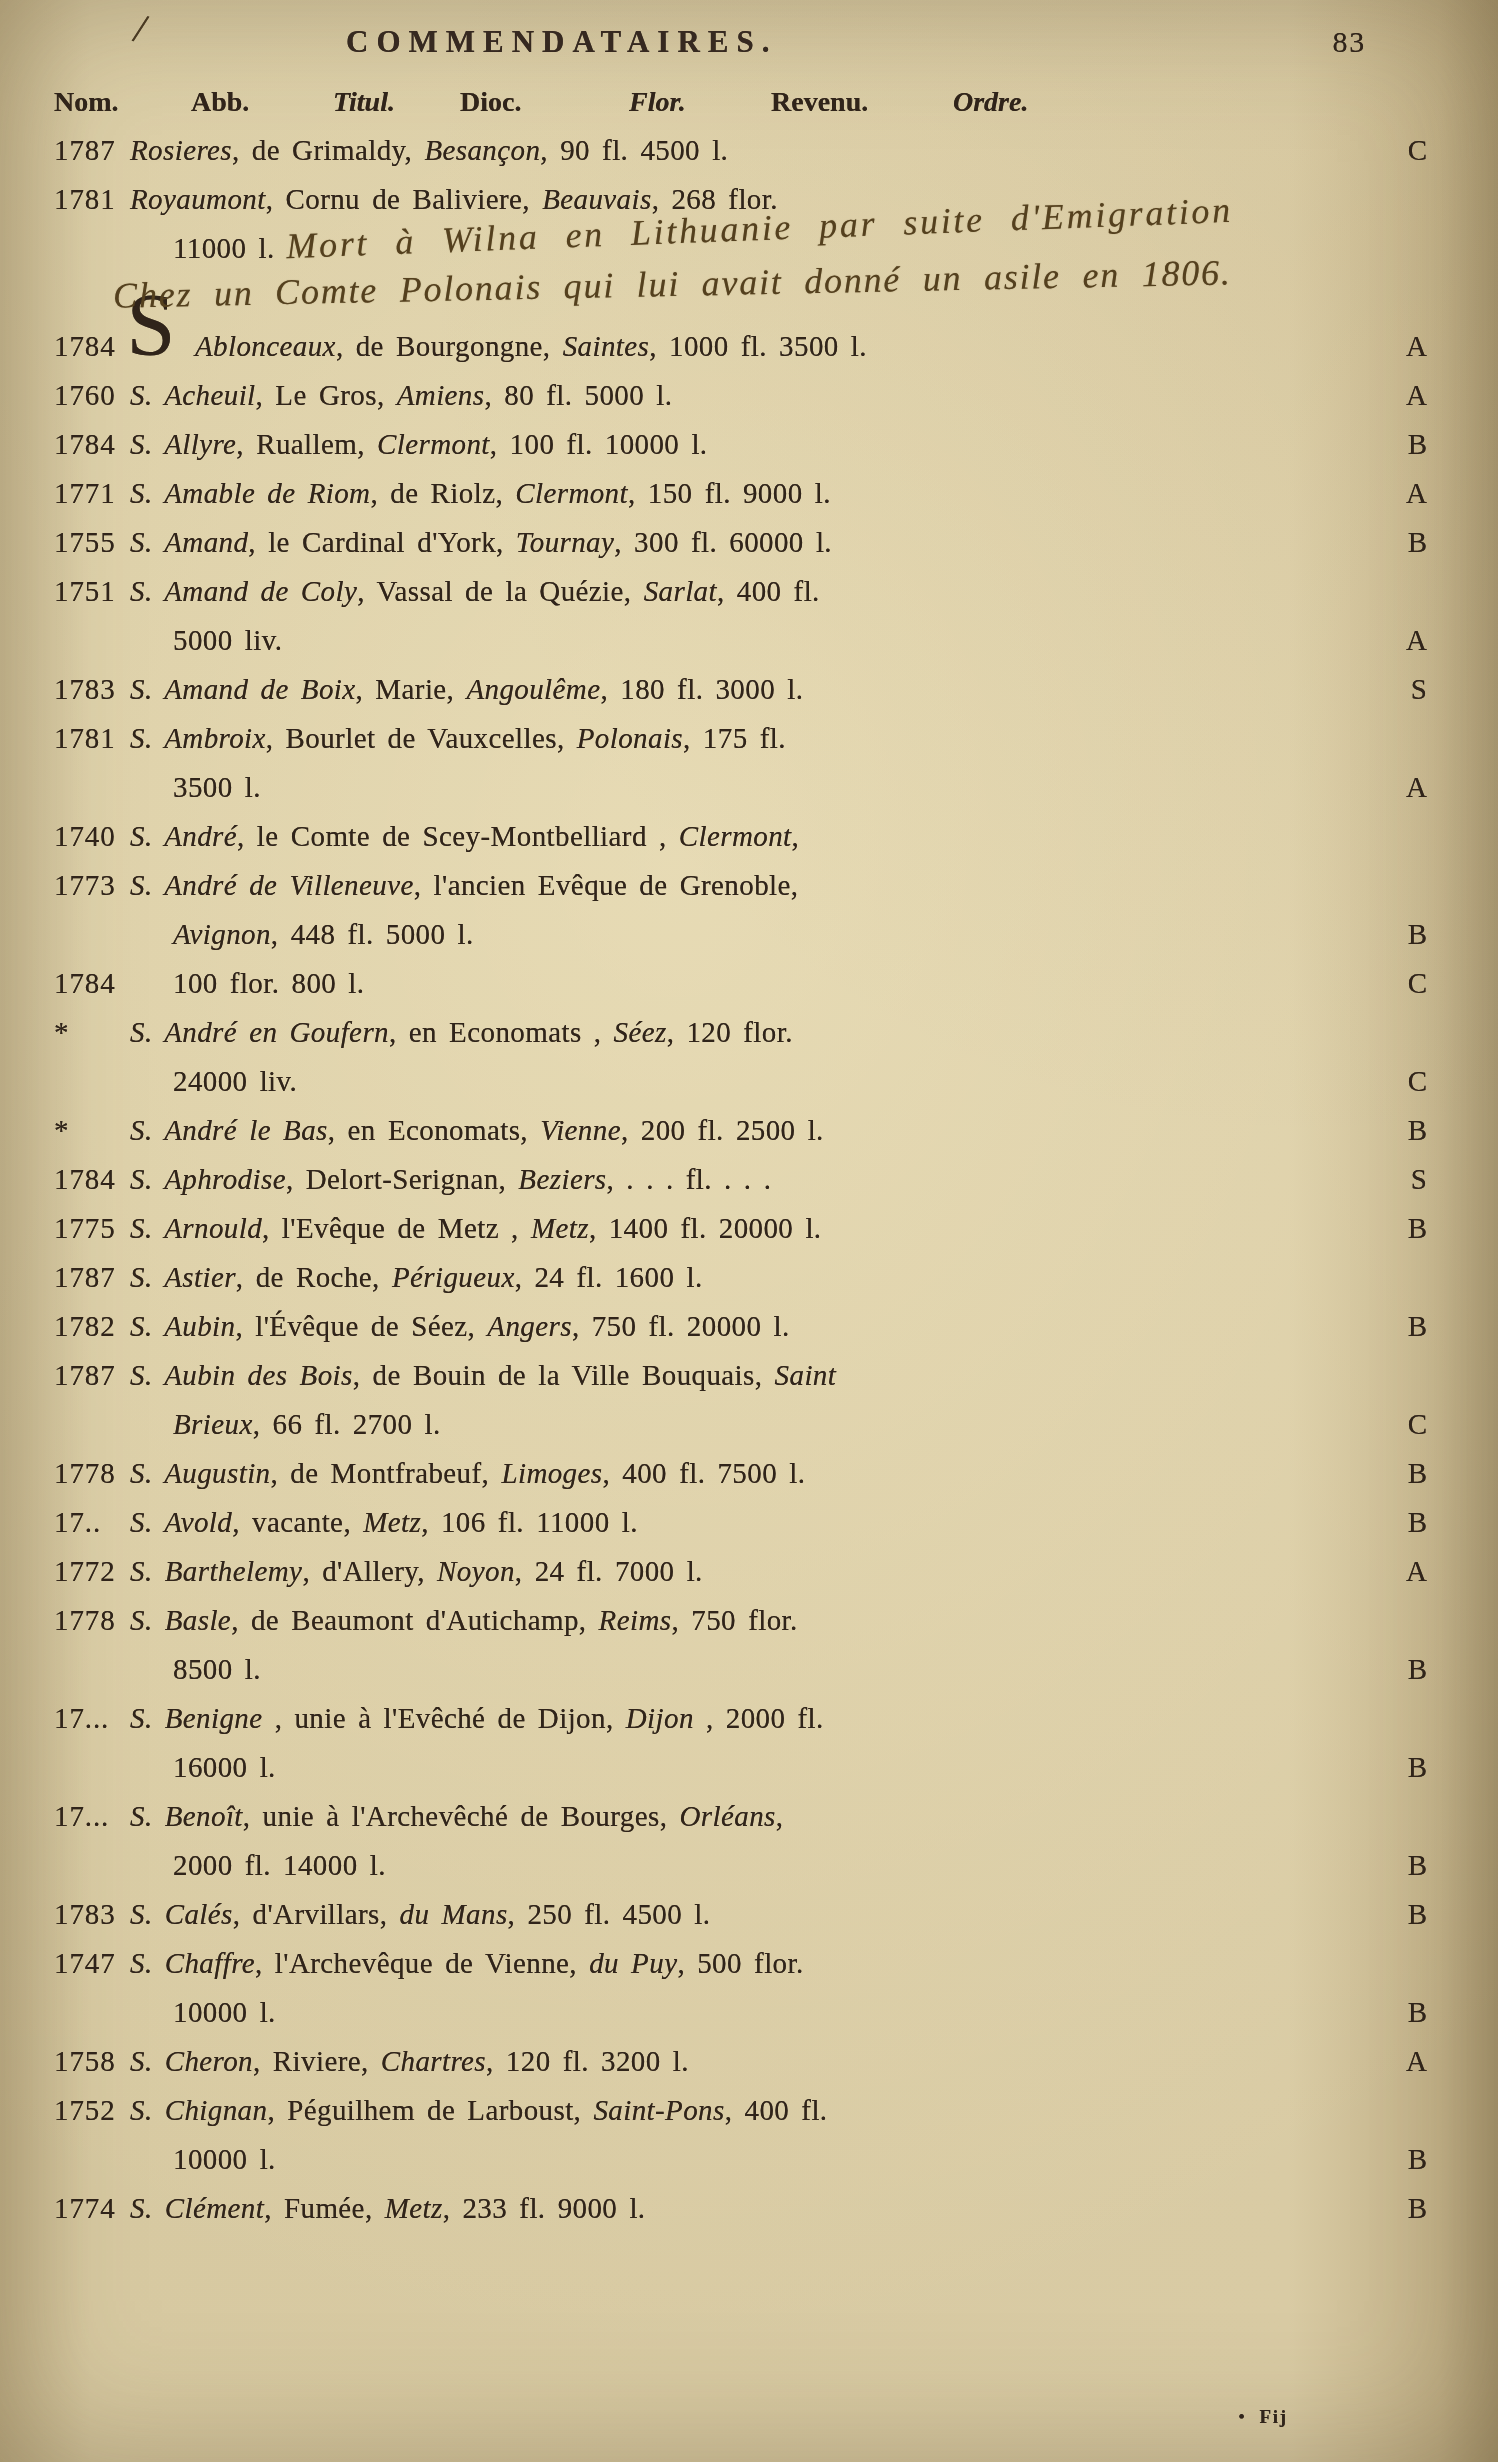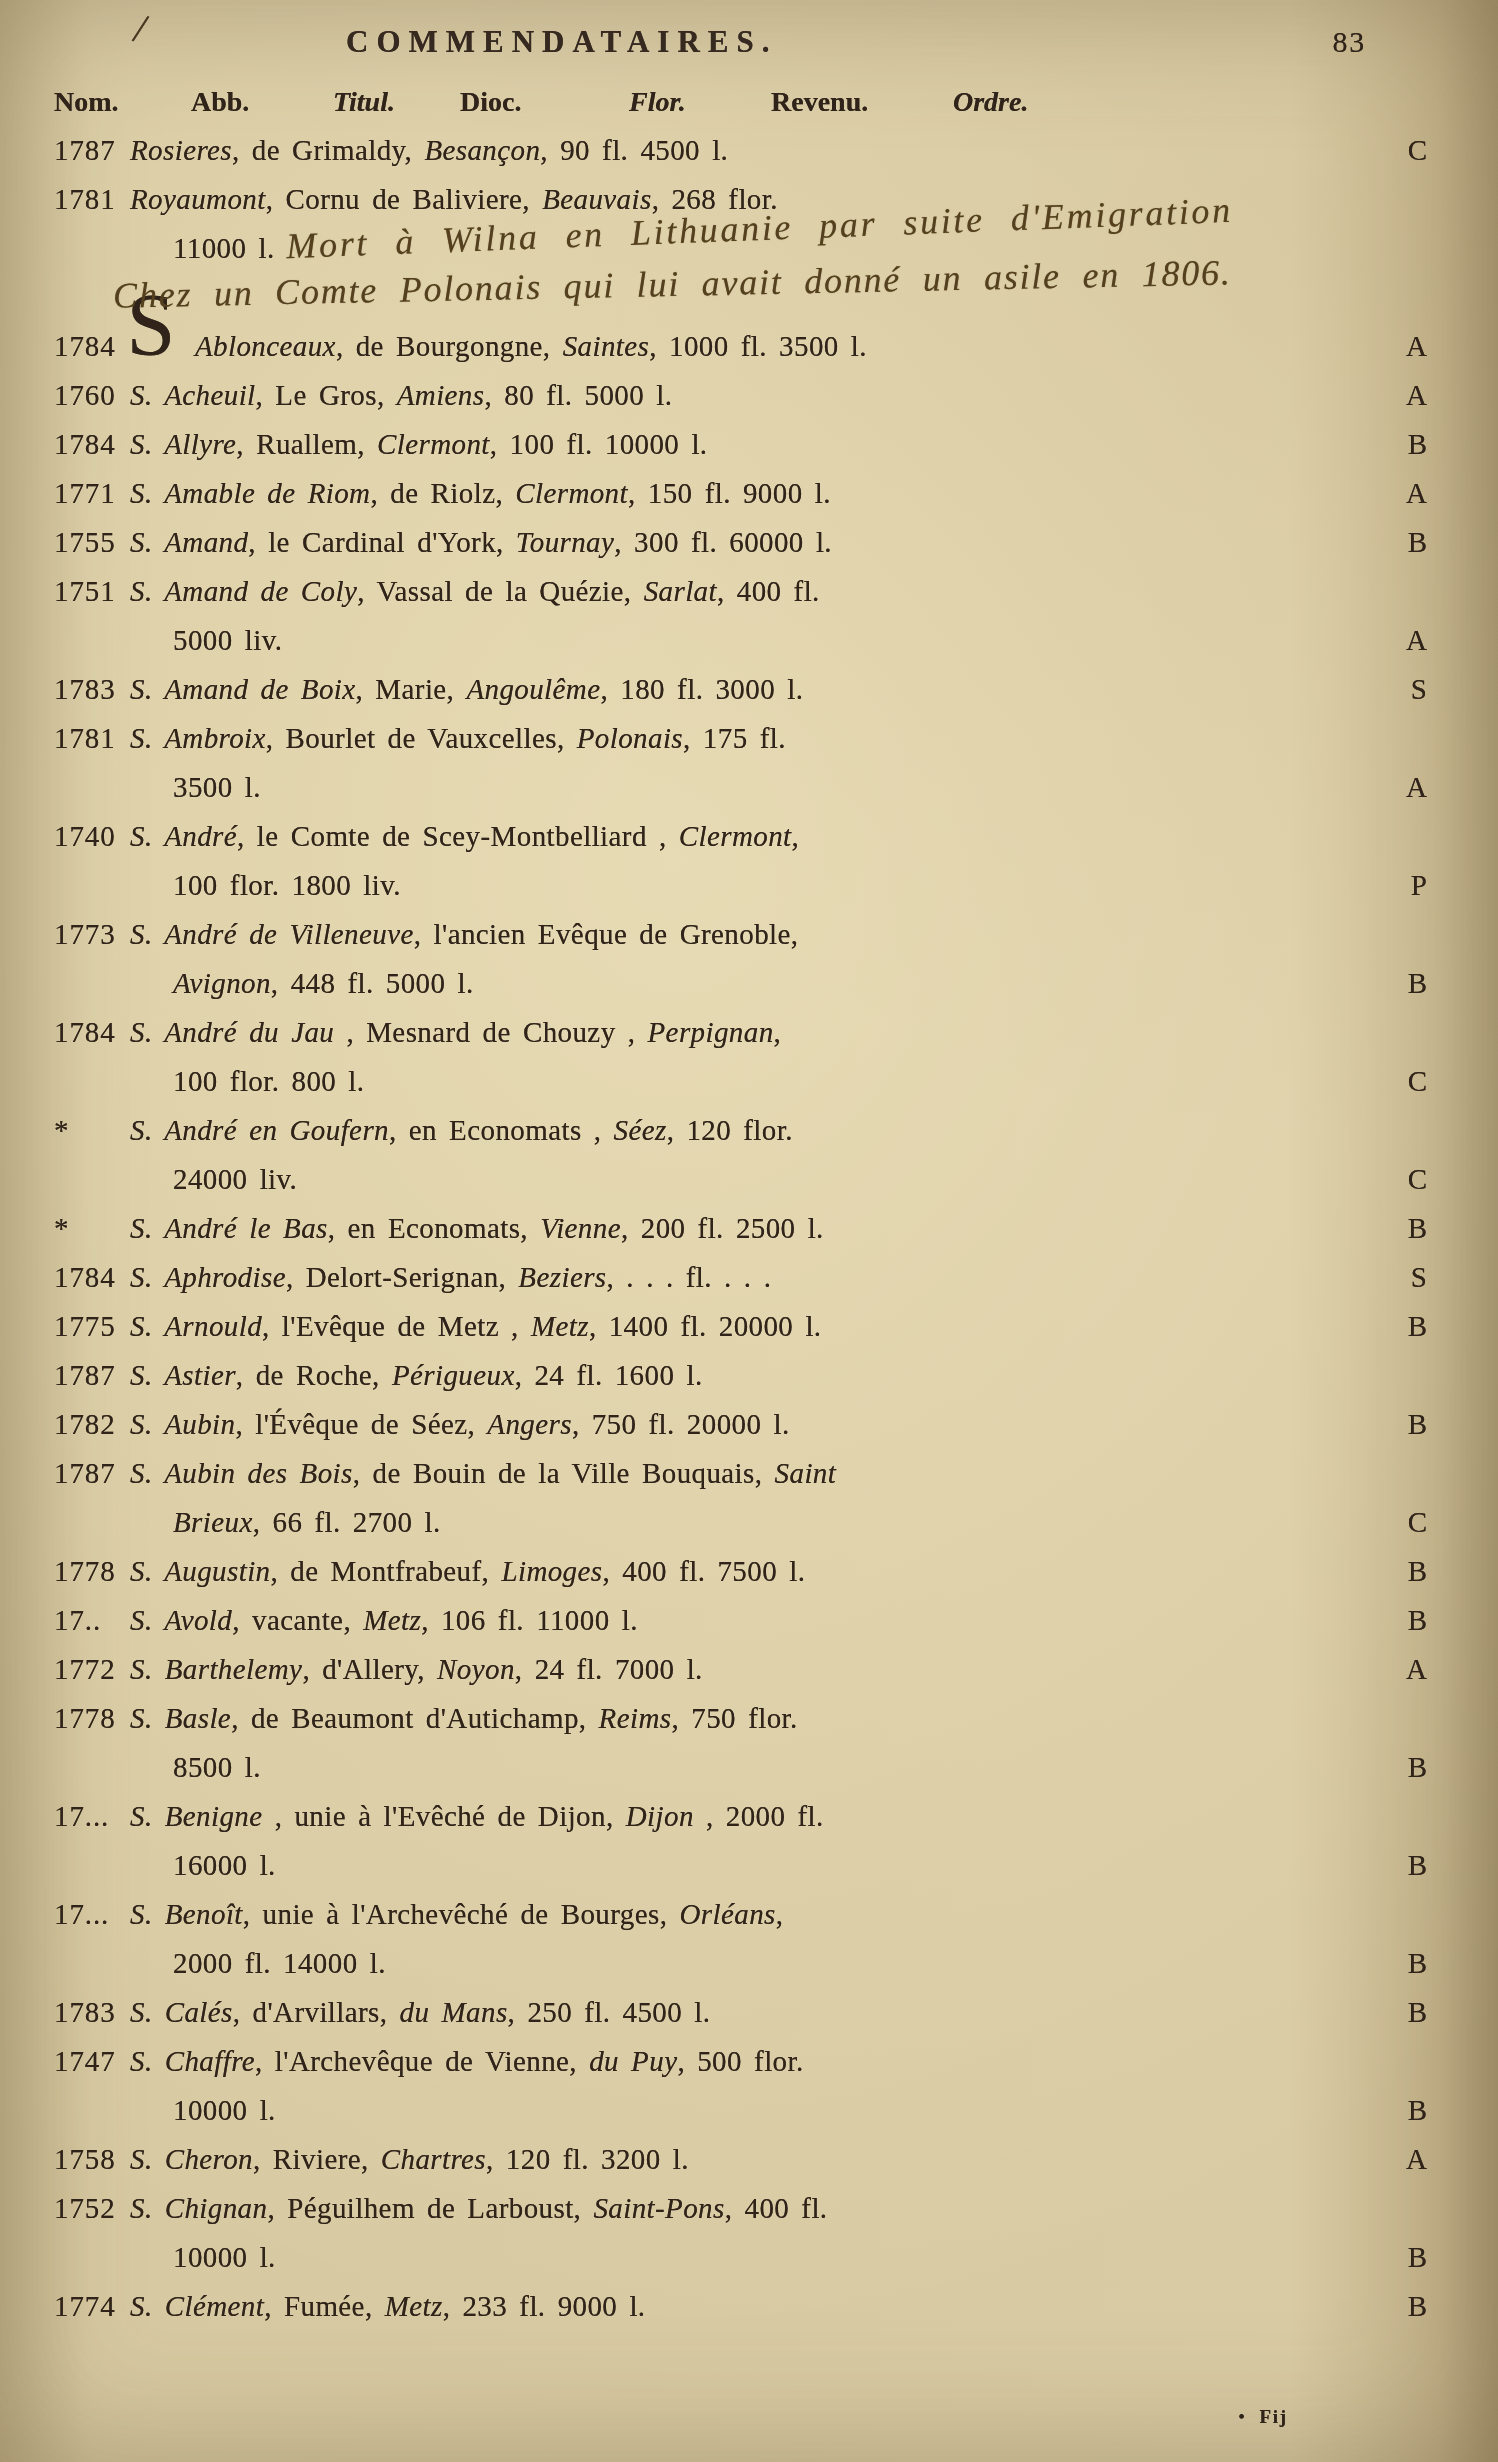--- a/index.html
+++ b/index.html
@@ -161,46 +161,38 @@
           </div>
         </div>
       </div>
       <div class="entry">
         <span class="year">1740</span>
         <div class="elines">
           <div class="eline">
             <span class="etext"><span class="it">S. André</span><span>, le Comte de Scey-Montbelliard , </span><span class="it">Clermont</span><span>,</span></span>
             <span class="order"></span>
           </div>
-          <div class="eline cont">
-            <span class="etext"><span>100 flor. 1800 liv.</span></span>
-            <span class="order">P</span>
-          </div>
         </div>
       </div>
       <div class="entry">
         <span class="year">1773</span>
         <div class="elines">
           <div class="eline">
             <span class="etext"><span class="it">S. André de Villeneuve</span><span>, l'ancien Evêque de Grenoble,</span></span>
             <span class="order"></span>
           </div>
           <div class="eline cont">
             <span class="etext"><span class="it">Avignon</span><span>, 448 fl. 5000 l.</span></span>
             <span class="order">B</span>
           </div>
         </div>
       </div>
       <div class="entry">
         <span class="year">1784</span>
         <div class="elines">
-          <div class="eline">
-            <span class="etext"><span class="it">S. André du Jau</span><span> , Mesnard de Chouzy , </span><span class="it">Perpignan</span><span>,</span></span>
-            <span class="order"></span>
-          </div>
           <div class="eline cont">
             <span class="etext"><span>100 flor. 800 l.</span></span>
             <span class="order">C</span>
           </div>
         </div>
       </div>
       <div class="entry">
         <span class="year">*</span>
         <div class="elines">
           <div class="eline">

